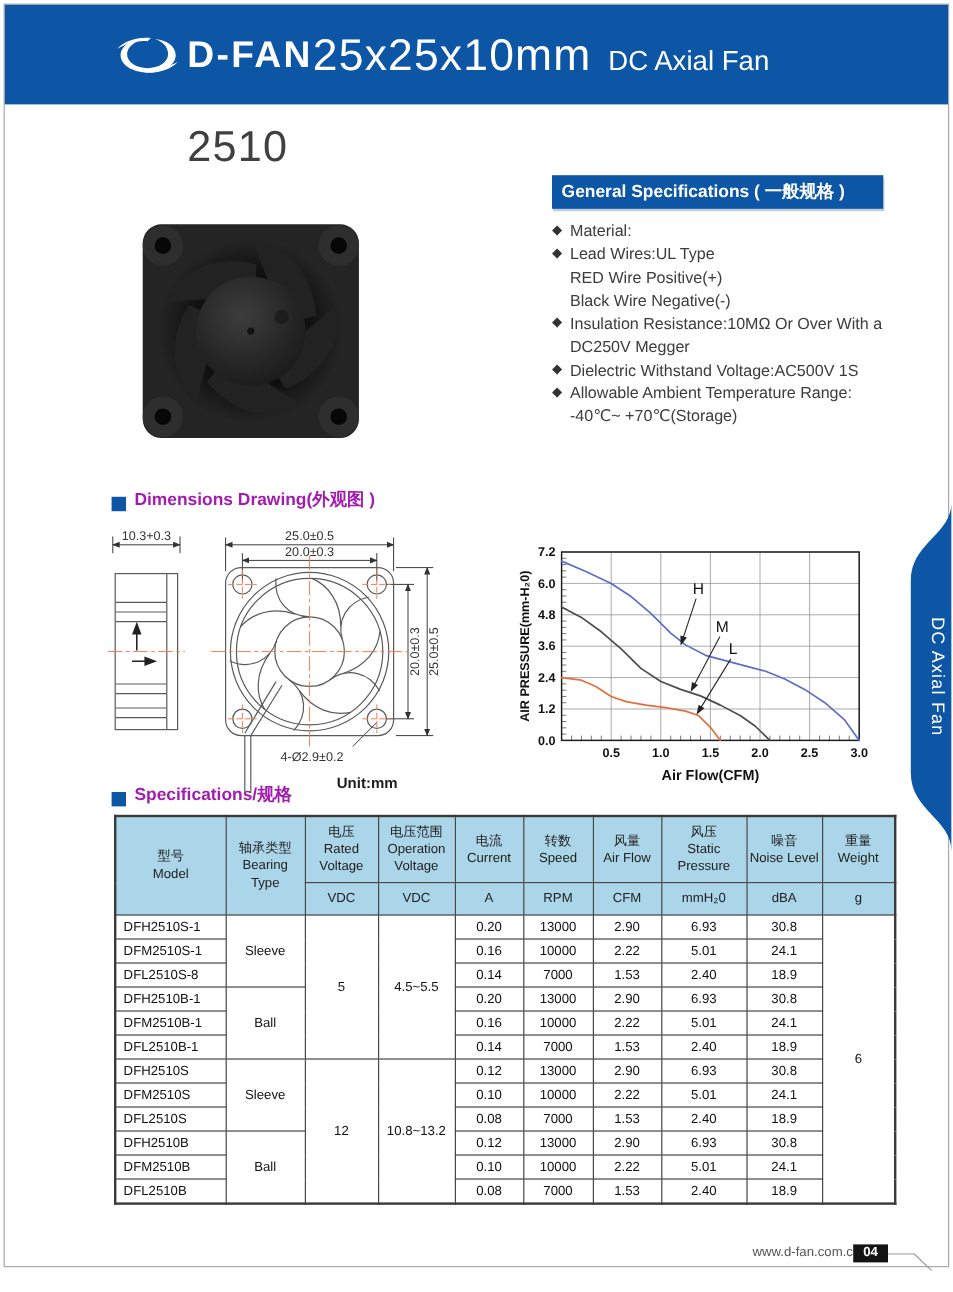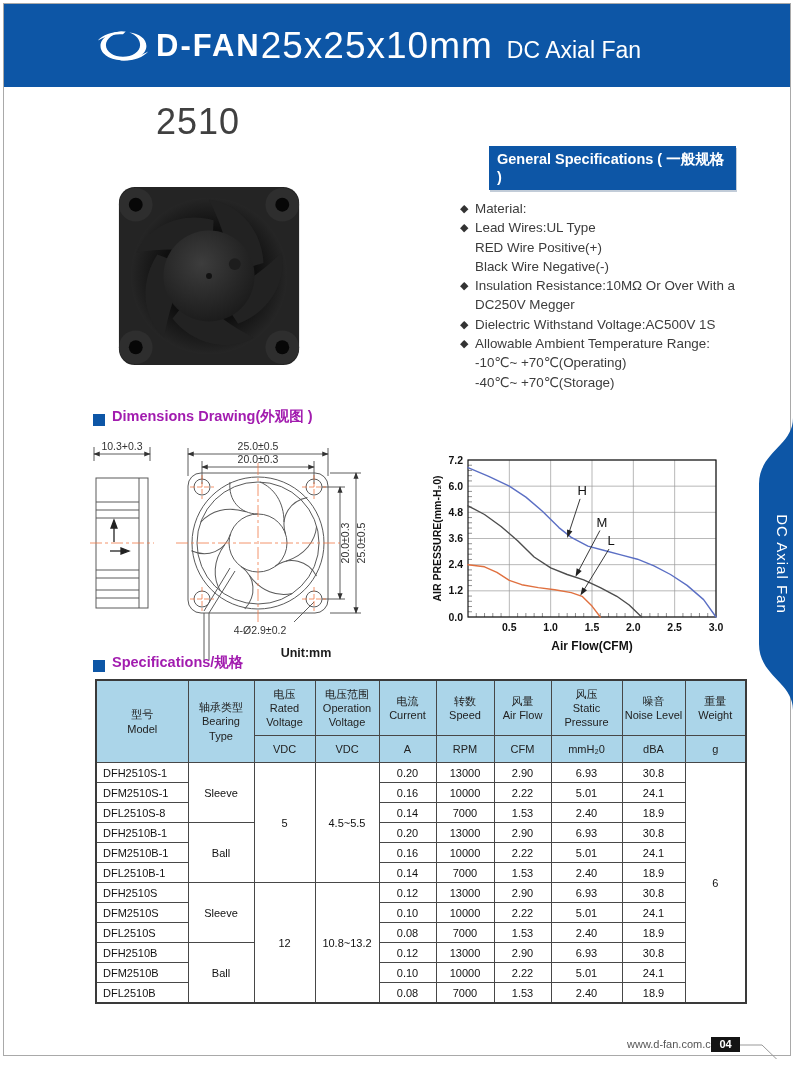--- a/index.html
+++ b/index.html
@@ -15,21 +15,21 @@
   .brand{color:#fff;font-size:31px;font-weight:bold;letter-spacing:2px;}
   .size-title{color:#fff;font-size:37px;letter-spacing:1px;}
   .subtitle{color:#fff;font-size:23px;margin-left:14px;padding-top:10px;}
 
   .model-heading{position:absolute;left:156px;top:101px;font-size:36px;color:#404040;letter-spacing:1px;}
   .fan-photo{position:absolute;left:112px;top:176px;width:198px;height:198px;}
 
   
   .gen-specs{position:absolute;left:460px;top:146px;width:276px;}
   .gs-header{background:#0d56a6;color:#fff;font-size:14.5px;font-weight:bold;
-             padding:4px 8px 5px;box-shadow:1px 2px 0 rgba(10,50,100,.25);margin-left:29px;}
+             padding:4px 8px 5px;box-shadow:1px 2px 0 rgba(10,50,100,.25);}
   .gs-list{list-style:none;margin:9px 0 0;padding:0;font-size:13.4px;color:#3c3c3c;}
   .gs-list li{line-height:19.3px;display:flex;}
   .gs-bullet{flex:0 0 15px;font-size:11px;color:#333;}
 
   .sec-label{position:absolute;display:flex;align-items:flex-end;font-size:14.5px;
              font-weight:bold;color:#a21caf;}
   .blue-sq{width:12px;height:12px;background:#0d56a6;margin-right:7px;flex:0 0 12px;}
   #dim-label{left:93px;top:407px;}
   #curve-label{left:462px;top:407px;}
   #spec-label{left:93px;top:653px;}
@@ -139,24 +139,20 @@
           <span class="gs-bullet"></span>
           <span>DC250V Megger</span>
         </li>
         <li>
           <span class="gs-bullet">◆</span>
           <span>Dielectric Withstand Voltage:AC500V 1S</span>
         </li>
         <li>
           <span class="gs-bullet">◆</span>
           <span>Allowable Ambient Temperature Range:</span>
-        </li>
-        <li>
-          <span class="gs-bullet"></span>
-          <span>-10℃~ +70℃(Operating)</span>
         </li>
         <li>
           <span class="gs-bullet"></span>
           <span>-40℃~ +70℃(Storage)</span>
         </li>
       </ul>
   </section>
 
   <div class="sec-label" id="dim-label">
     <span class="blue-sq"></span>

